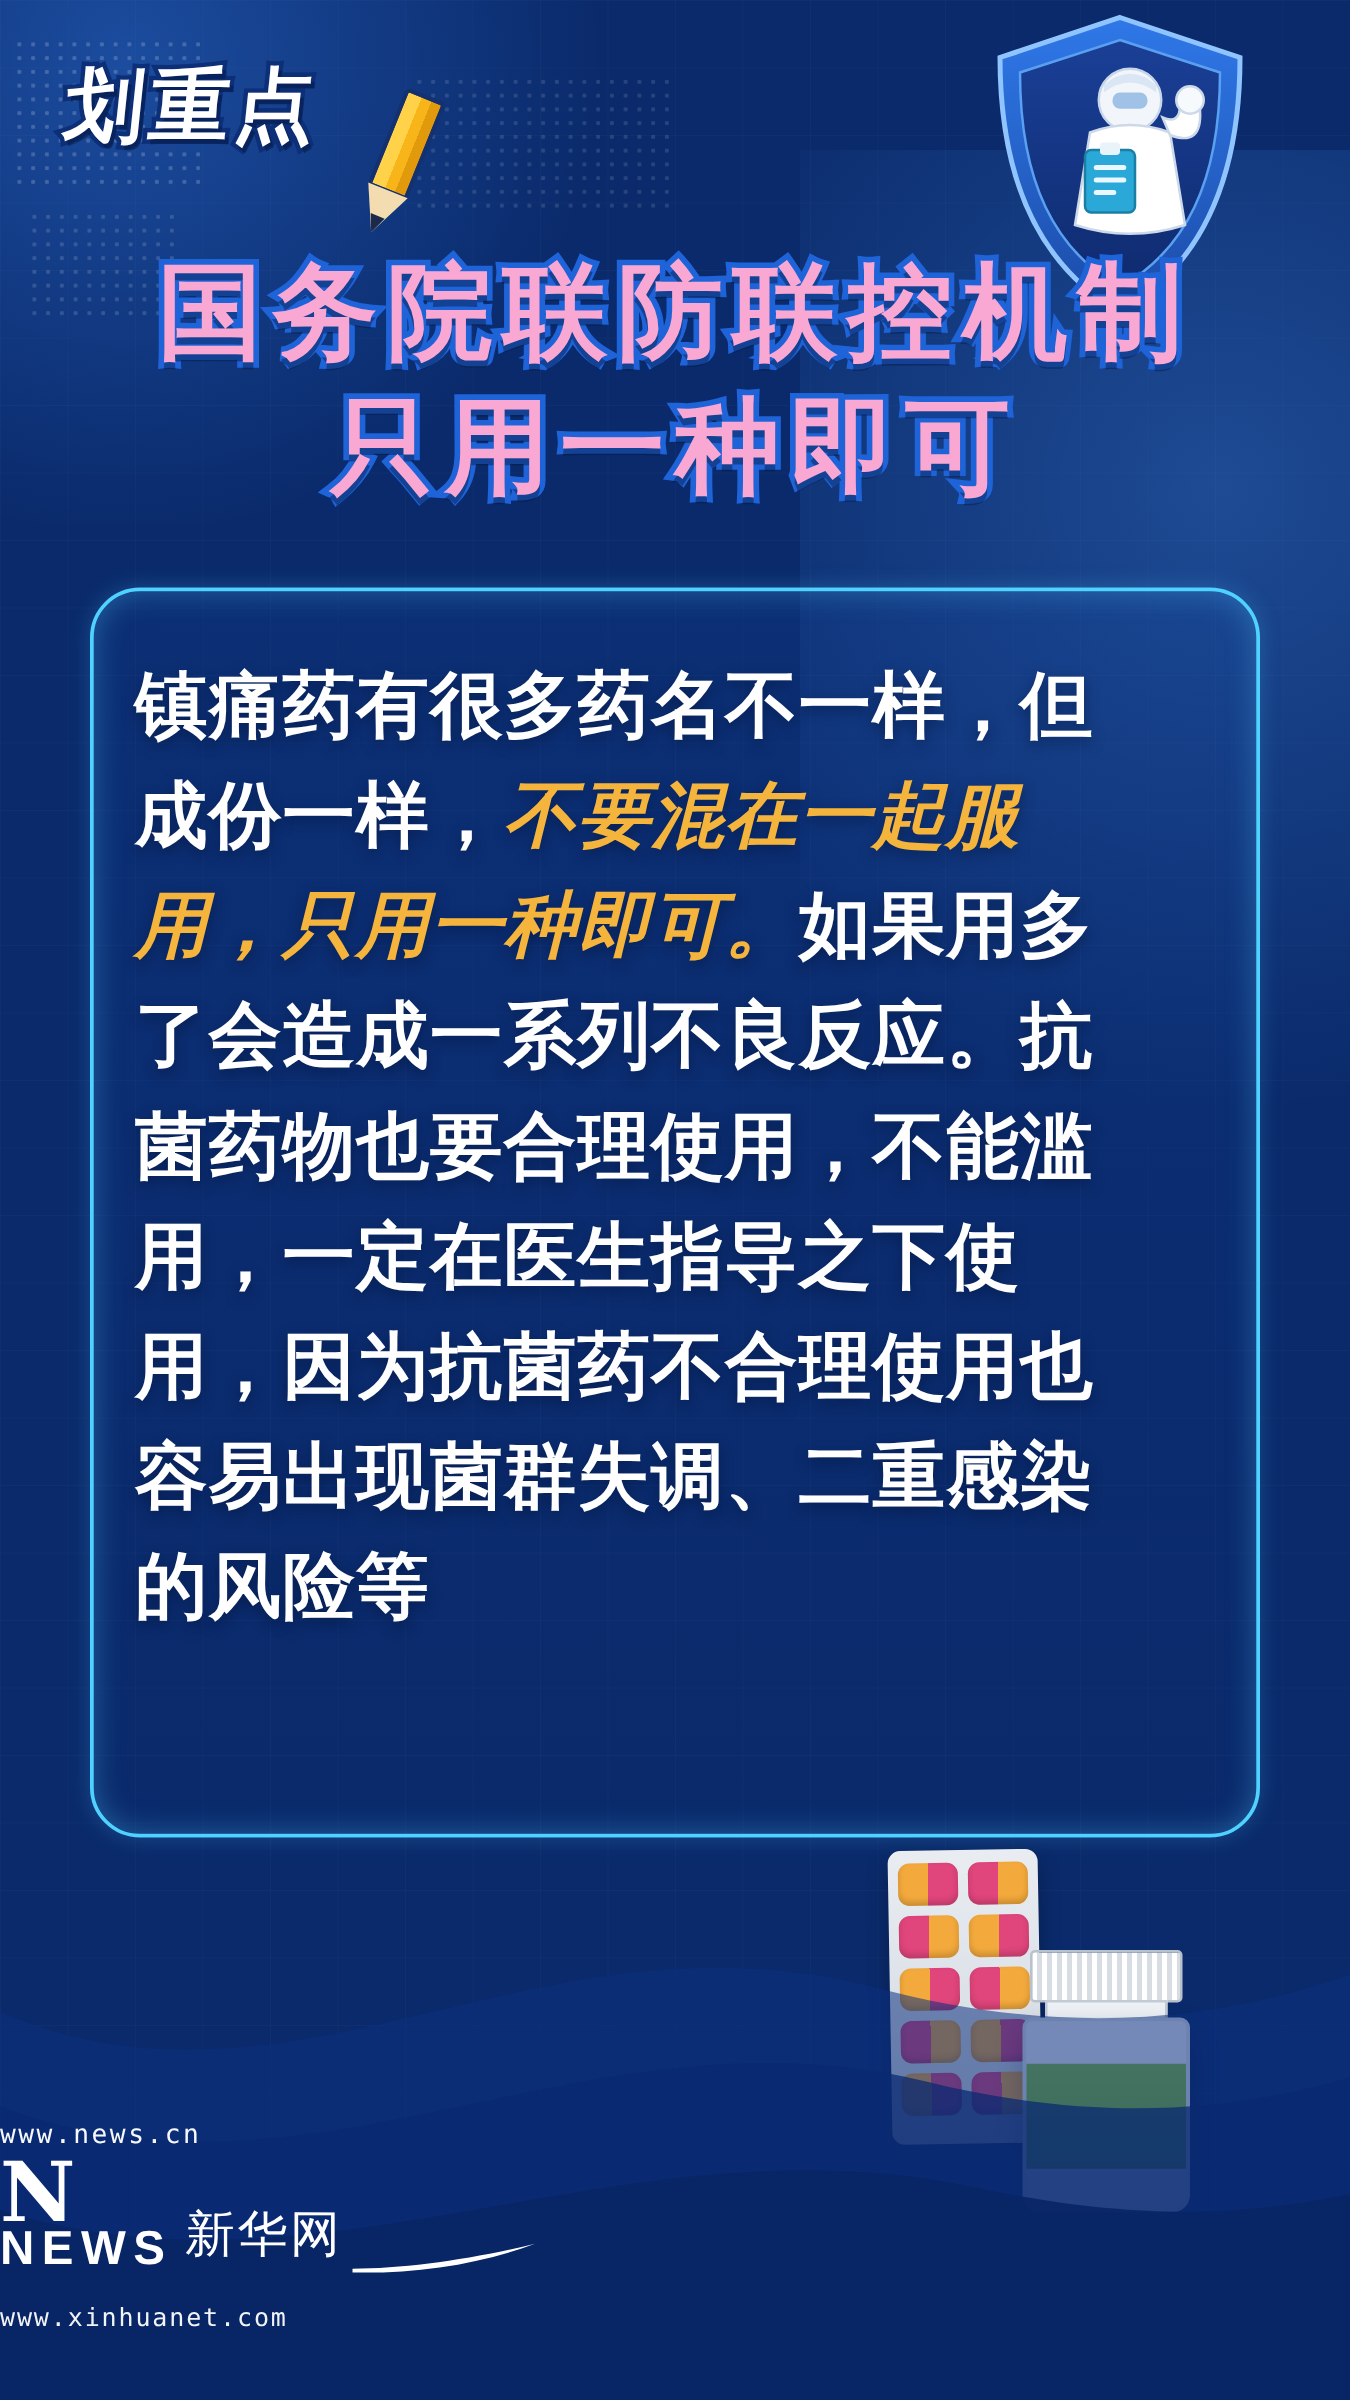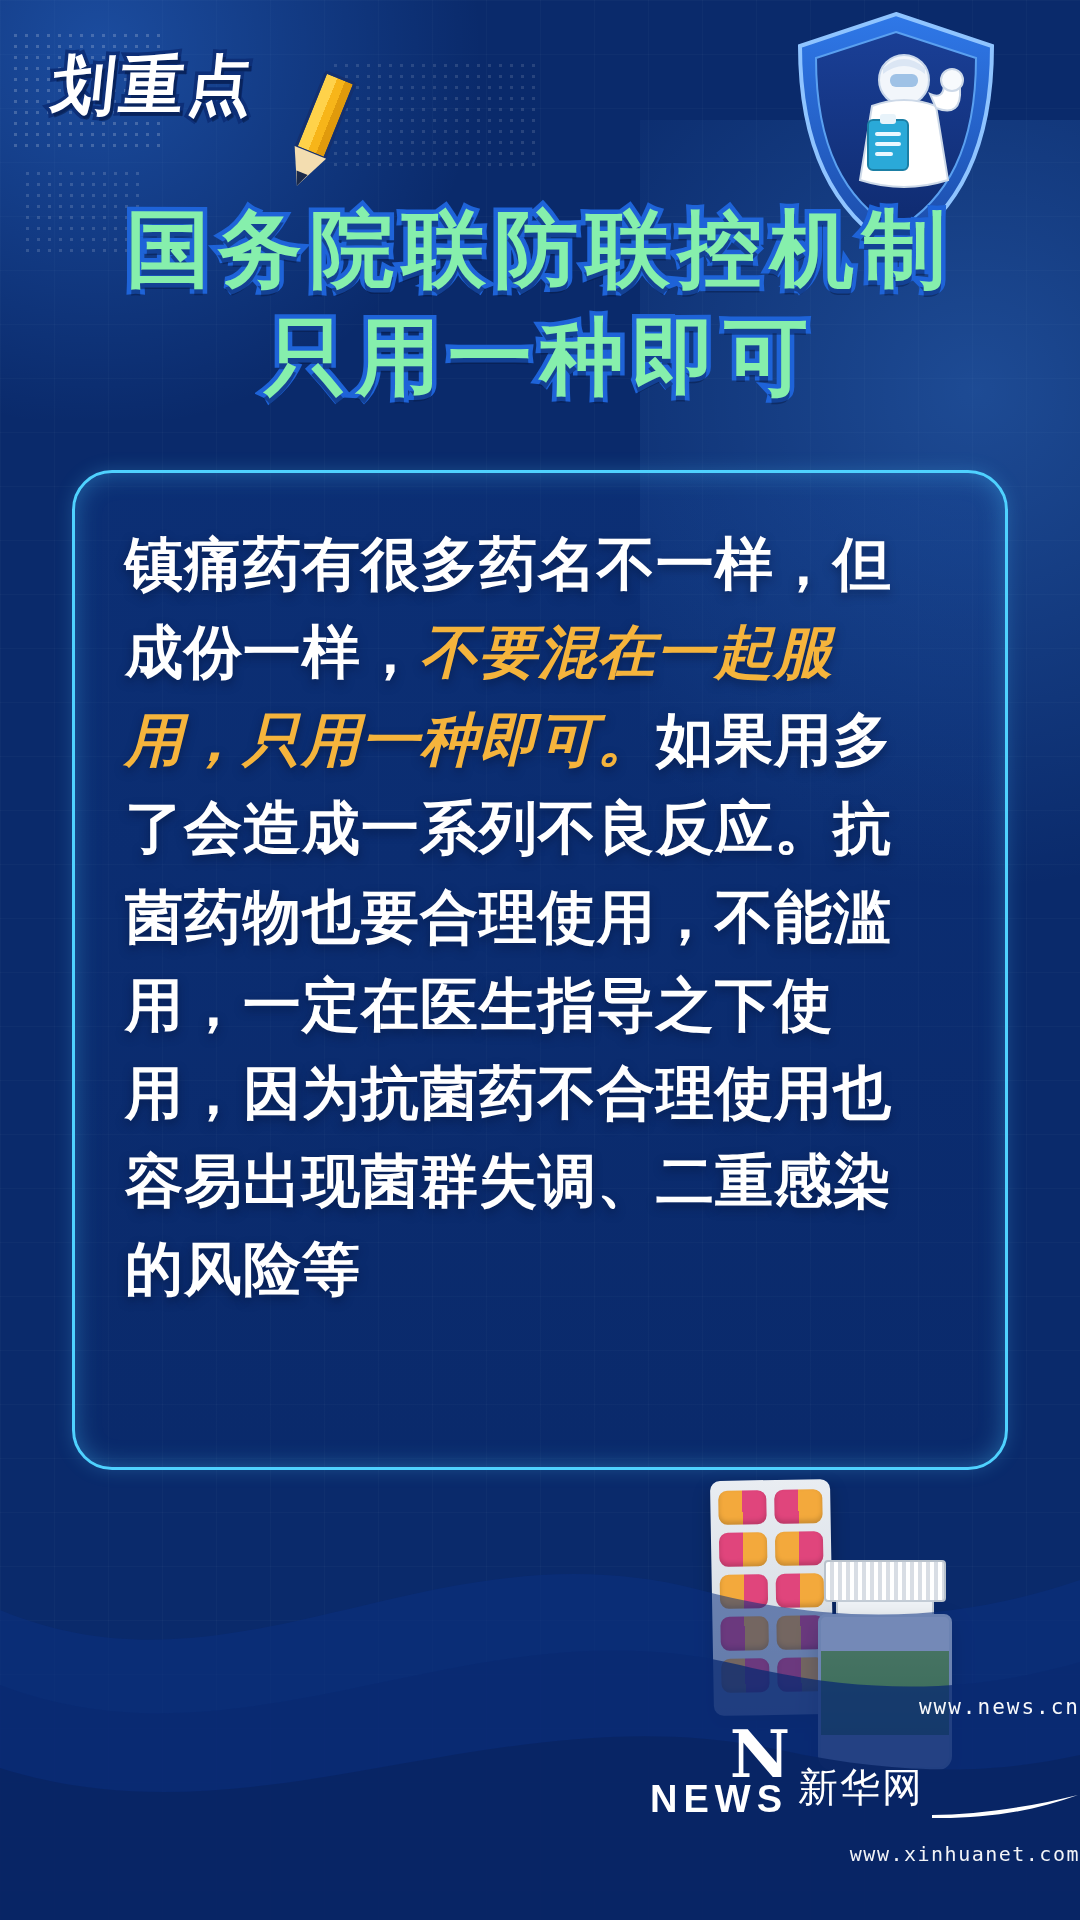--- a/index.html
+++ b/index.html
@@ -126,42 +126,42 @@
     left: 0; right: 0;
     top: 196px;
     text-align: center;
   }
   .title-line {
     font-family: "DejaVu Sans", "Liberation Sans", sans-serif;
     font-size: 84px;
     font-weight: bold;
     letter-spacing: 8px;
     line-height: 1.28;
-    color: #86efac;
+    color: #f9a8d4;
     -webkit-text-stroke: 9px #1e63d8;
     paint-order: stroke fill;
     text-shadow: 0 6px 0 rgba(6,24,66,0.45);
   }
 
   
   .card {
     position: absolute;
     left: 72px;
     top: 470px;
     width: 936px;
     height: 1000px;
     border: 3px solid #4fd2ff;
     border-radius: 40px;
     box-shadow: 0 0 24px rgba(80,200,255,0.35) inset, 0 0 18px rgba(80,200,255,0.22);
     box-sizing: border-box;
     background: linear-gradient(180deg, rgba(20,70,160,0.18), rgba(10,40,110,0.08));
   }
   .card-body {
     position: absolute;
-    left: 125px;
+    left: 108px;
     top: 520px;
     width: 800px;
     font-family: "DejaVu Sans", "Liberation Sans", sans-serif;
     font-size: 58px;
     font-weight: bold;
     line-height: 1.52;
     letter-spacing: 1px;
     color: #ffffff;
     text-shadow: 0 4px 10px rgba(3,18,54,0.5);
   }
@@ -240,21 +240,21 @@
     left: 0; right: 0; bottom: 0;
     height: 470px;
     pointer-events: none;
   }
 
   
   .footer {
     position: absolute;
     left: 0; right: 0;
     bottom: 54px;
-    text-align: right;
+    text-align: left;
     color: #ffffff;
   }
   .footer .url-top {
     font-family: "DejaVu Sans Mono", monospace;
     font-size: 21px;
     letter-spacing: 2px;
     margin-bottom: 6px;
     opacity: .97;
   }
   .logo-row {

